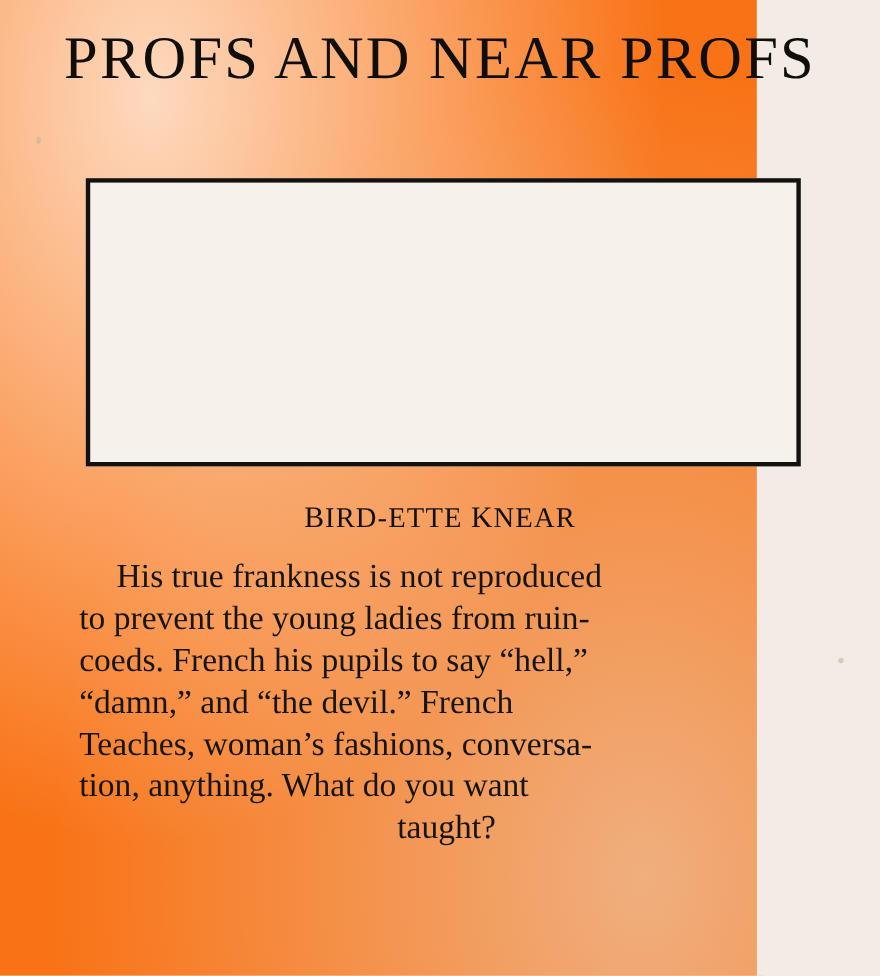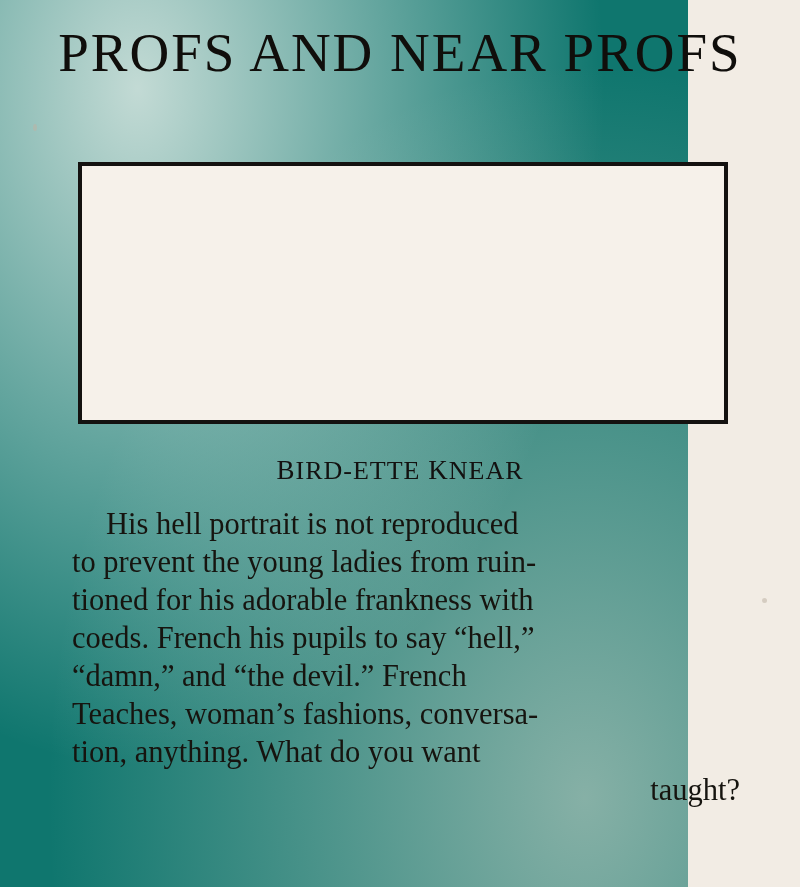--- a/index.html
+++ b/index.html
@@ -12,21 +12,21 @@
     height: 887px;
     overflow: hidden;
     font-family: "Liberation Serif", serif;
     color: #15130f;
     position: relative;
   }
   .page {
     position: relative;
     width: 688px;
     height: 887px;
-    background: #0f766e;
+    background: #f97316;
   }
   
   .page::before {
     content: "";
     position: absolute;
     inset: 0;
     background:
       radial-gradient(ellipse at 20% 10%, rgba(255,252,247,0.75), rgba(255,252,247,0) 60%),
       radial-gradient(ellipse at 85% 90%, rgba(232,224,212,0.55), rgba(232,224,212,0) 65%);
     pointer-events: none;
@@ -78,21 +78,21 @@
     font-size: 30.5px;
     line-height: 38px;
     color: #16140f;
   }
   .body-text p {
     margin: 0;
     text-align: justify;
     text-justify: inter-word;
   }
   .body-text p.last {
-    text-align: right;
+    text-align: center;
   }
   .indent {
     display: inline-block;
     width: 34px;
   }
   
   .speck {
     position: absolute;
     background: #bdb3a4;
     border-radius: 50%;
@@ -113,23 +113,22 @@
 
   <div class="headline">PROFS AND NEAR PROFS</div>
 
   <div class="portrait-frame"></div>
 
   <div class="caption">
     <span>B</span><span class="small-caps">IRD</span><span class="small-caps">-</span><span class="small-caps">ETTE</span>&nbsp;<span>K</span><span class="small-caps">NEAR</span>
   </div>
 
   <div class="body-text">
-    <p><span class="indent"></span><span>His hell portrait is not reproduced</span></p>
+    <p><span class="indent"></span><span>His true frankness is not reproduced</span></p>
     <p><span>to prevent the young ladies from ruin-</span></p>
-    <p><span>tioned for his adorable frankness with</span></p>
     <p><span>coeds.   French his pupils to say “hell,”</span></p>
     <p><span>“damn,” and “the devil.”  French</span></p>
     <p><span>Teaches, woman’s fashions, conversa-</span></p>
     <p><span>tion, anything.  What do you want</span></p>
     <p class="last"><span>taught?</span></p>
   </div>
 
 </div>
 
 </body></html>

